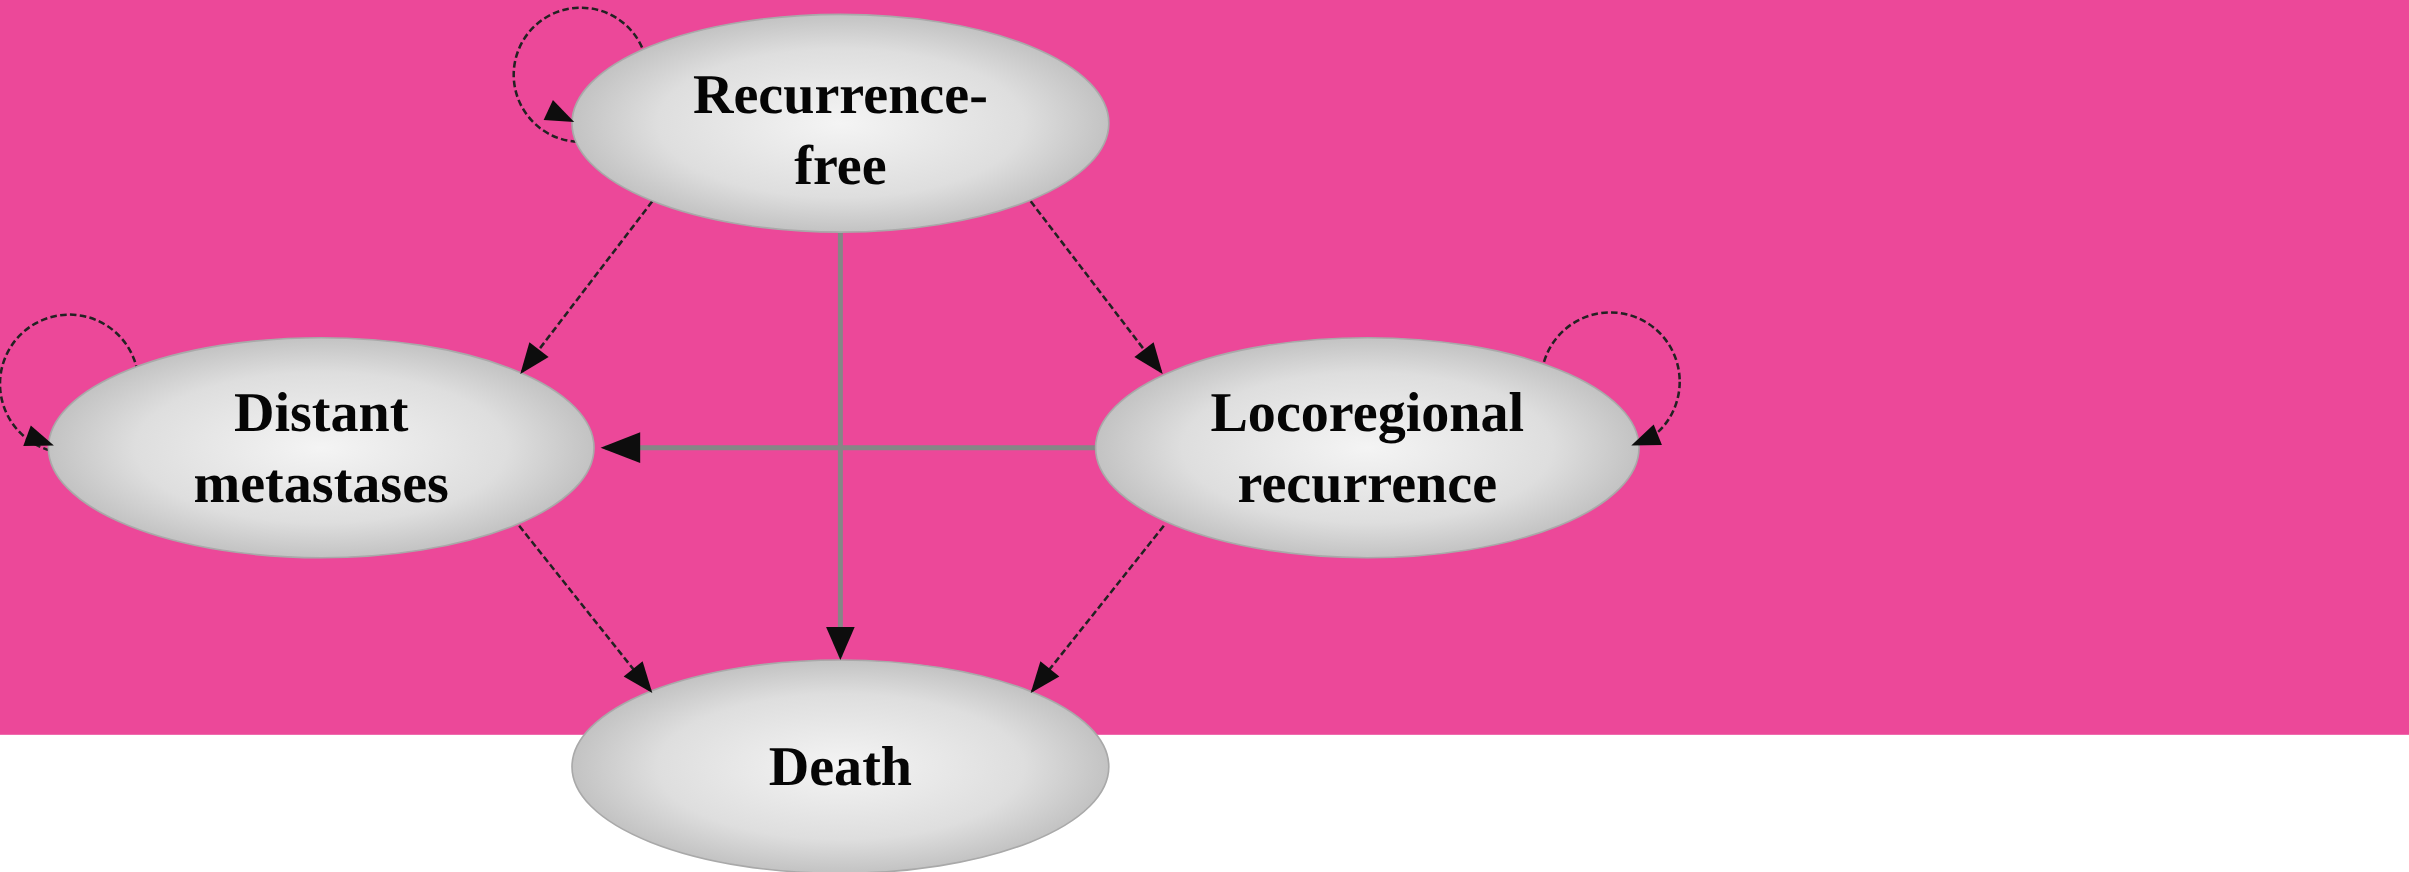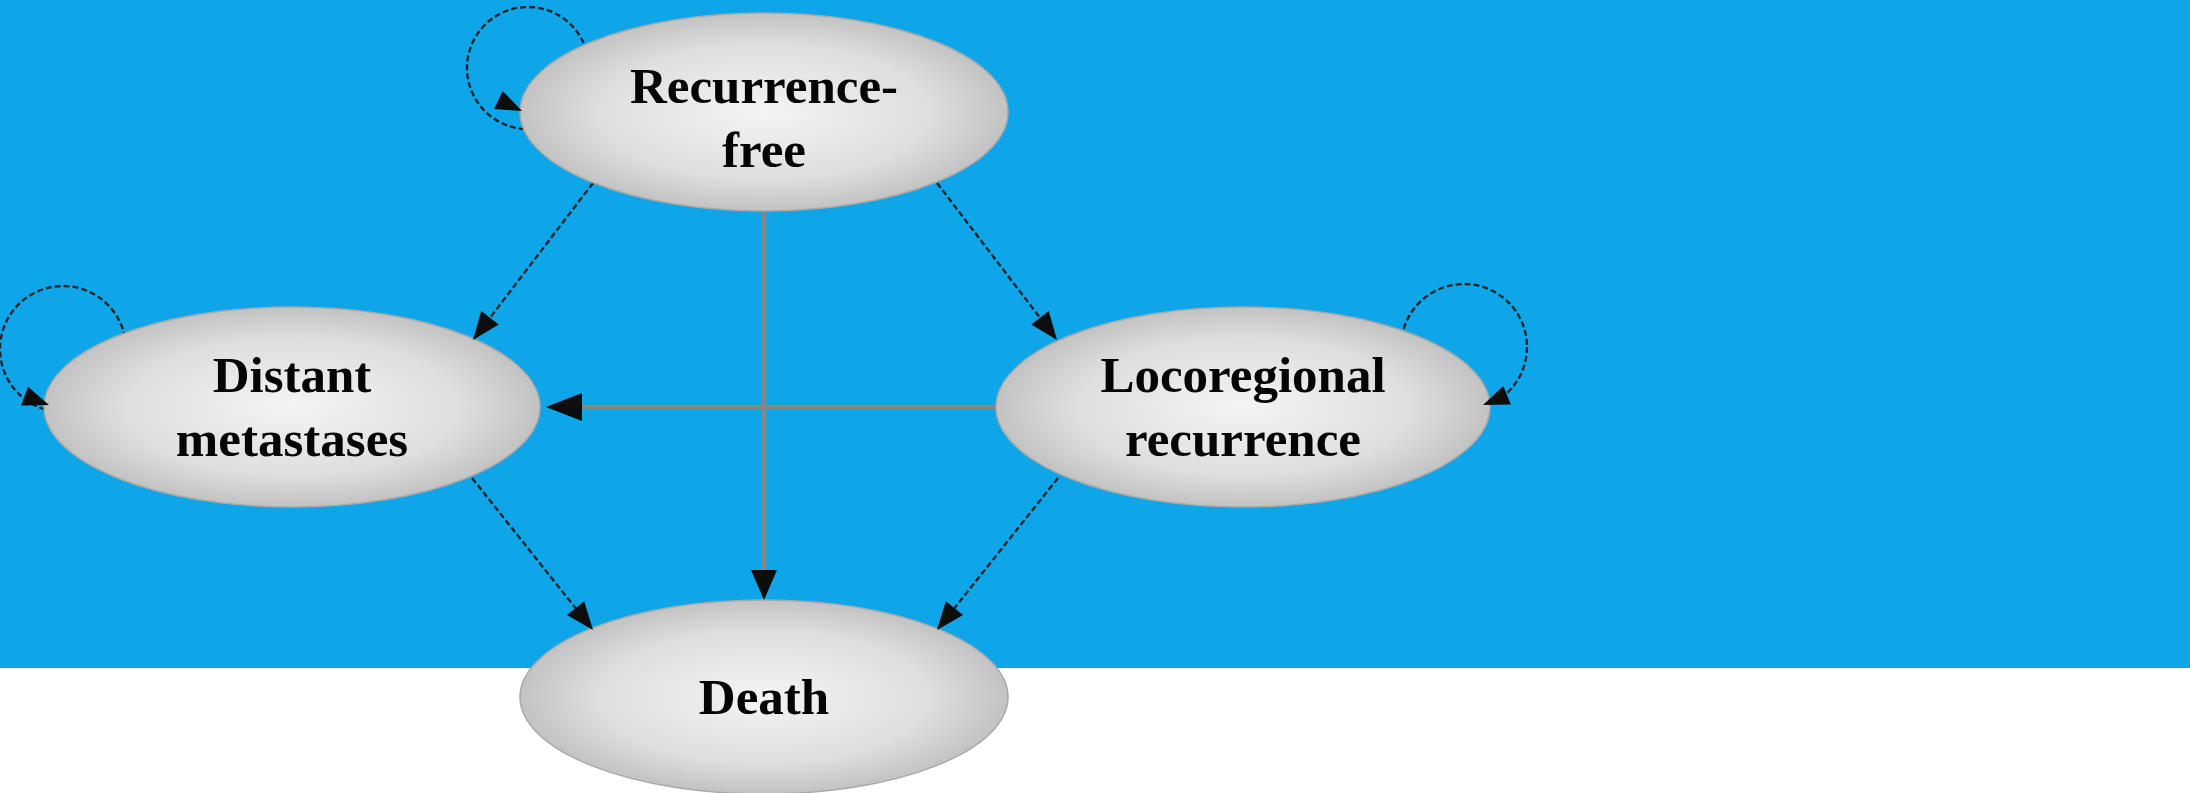--- a/index.html
+++ b/index.html
@@ -7,21 +7,21 @@
     padding: 0;
     background: #ffffff;
     width: 2190px;
     height: 793px;
     overflow: hidden;
   }
   .diagram-canvas {
     position: relative;
     width: 2190px;
     height: 668px;
-    background: #0ea5e9;
+    background: #ec4899;
   }
   svg { display: block; }
   .node-label {
     font-family: "Liberation Serif", "DejaVu Serif", serif;
     font-weight: bold;
     font-size: 51px;
     text-anchor: middle;
   }
   .edge-thin {
     fill: none;

